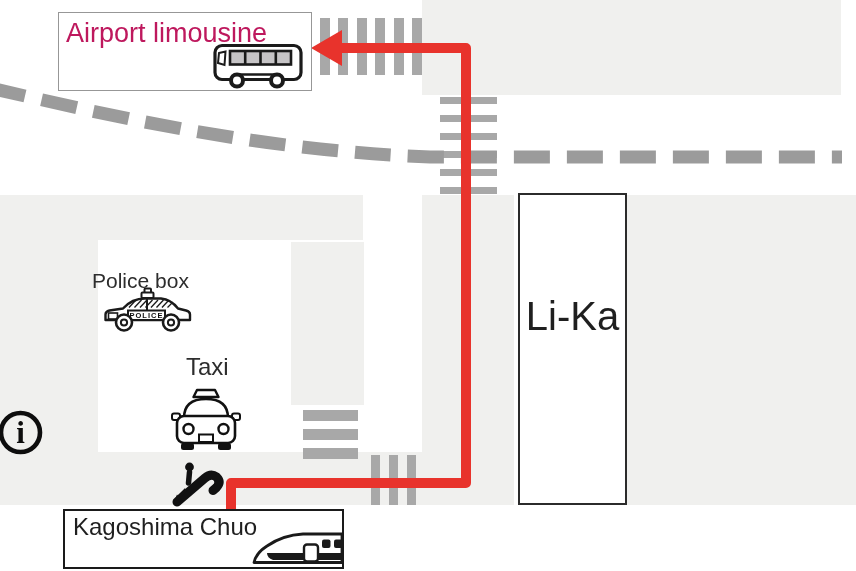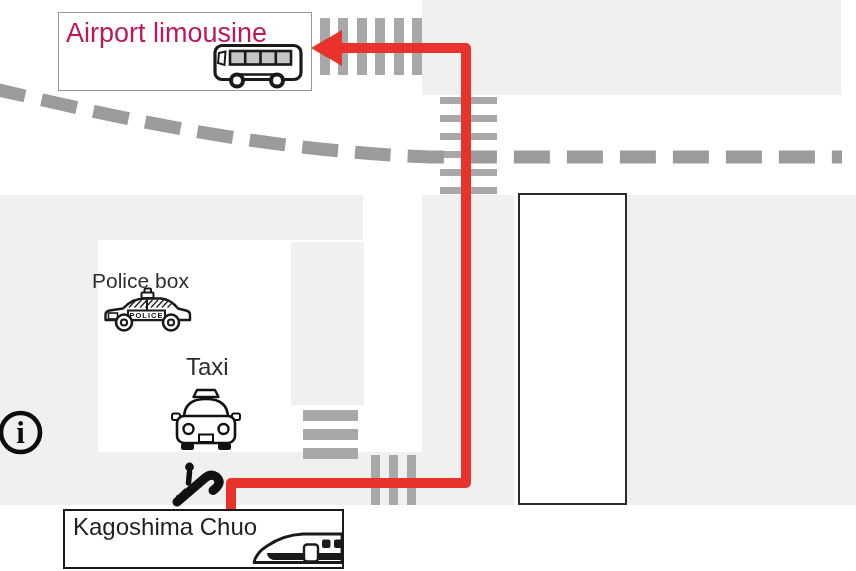--- a/index.html
+++ b/index.html
@@ -115,20 +115,21 @@
     <path d="M17,28.5 L10,35.5" stroke="#111" stroke-width="3.4" fill="none"></path>
     <polygon points="4,43 13.5,40 8,33.5" fill="#111"></polygon>
   </svg>
 
   <svg class="abs" style="left:-3px;top:409px;" width="47" height="47" viewBox="0 0 47 47">
     <circle cx="23.5" cy="23.5" r="19.5" fill="none" stroke="#0d0d0d" stroke-width="4.6"></circle>
     <text x="23.5" y="34" text-anchor="middle" font-size="31" font-weight="bold" fill="#0d0d0d" font-family="Liberation Serif, DejaVu Serif, serif">i</text>
   </svg>
 
   <div id="lika-building" class="labelbox">
+    <div>Li-Ka</div>
   </div>
 
   <div id="station-box" class="labelbox">
     <div class="nowrap">Kagoshima Chuo</div>
     <svg class="abs" style="left:186px;top:15px;" width="94" height="41" viewBox="0 0 94 41">
       <path d="M3,36.5 Q5,27 16,20 Q32,9 52,8 L91,8 L91,36.5 Z" fill="#fff" stroke="#1a1a1a" stroke-width="2.8" stroke-linejoin="round"></path>
       <path d="M16,27 L91,27 L91,34 L22,34 Q16,32 16,27 Z" fill="#1a1a1a"></path>
       <rect x="53" y="18.5" width="14" height="17" rx="3" fill="#fff" stroke="#1a1a1a" stroke-width="2.4"></rect>
       <rect x="71" y="13.5" width="8.5" height="8.5" rx="2" fill="#1a1a1a"></rect>
       <rect x="83" y="13.5" width="8.5" height="8.5" rx="2" fill="#1a1a1a"></rect>

